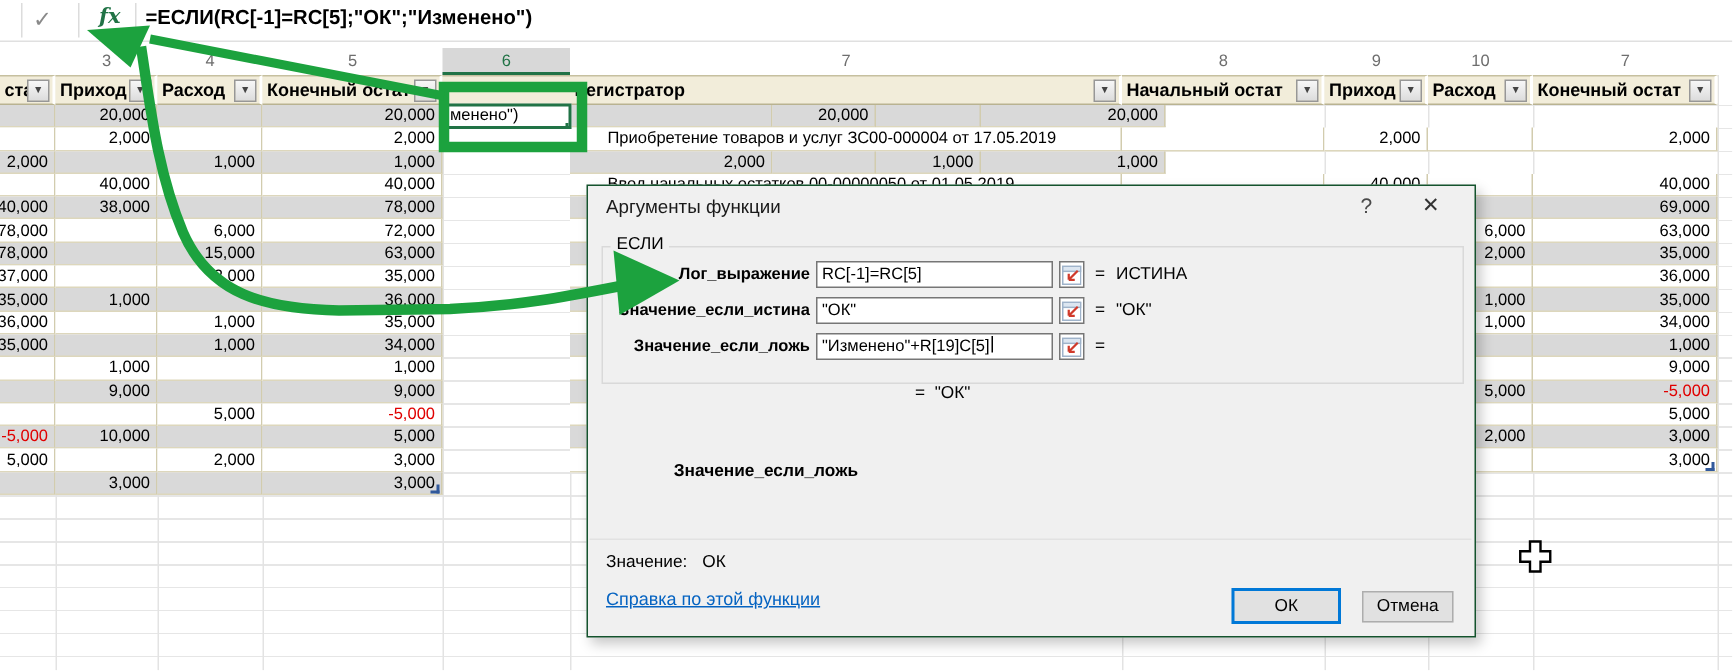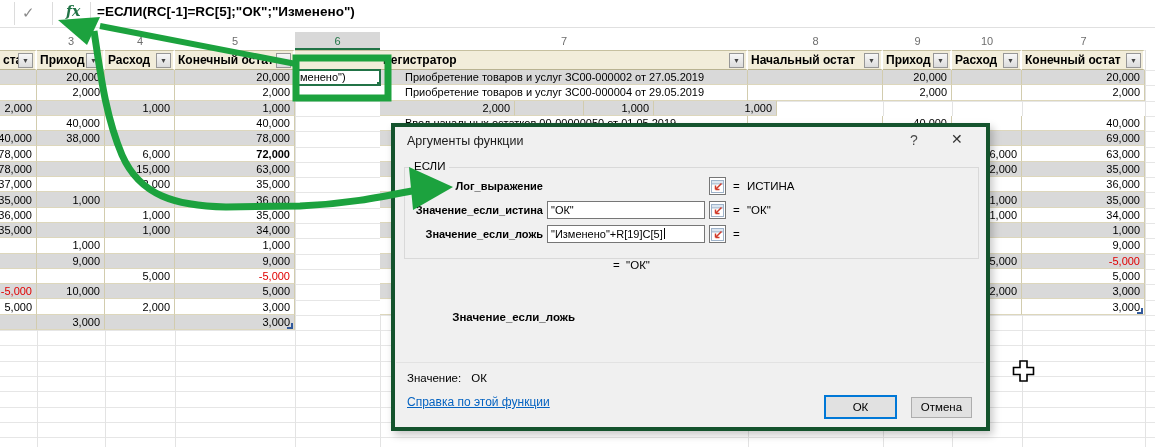--- a/index.html
+++ b/index.html
@@ -42,21 +42,21 @@
   #cell6-header{position:absolute;left:295px;top:50px;width:85px;height:20px;box-sizing:border-box;
     background:#f2edda;border-top:1px solid #c6c09f;border-bottom:1px solid #b9b391;z-index:1;}
   #edit-cell{position:absolute;left:295px;top:69px;width:86px;height:17px;box-sizing:border-box;
     background:#fff;border:2px solid #217346;z-index:2;font-size:11px;line-height:13px;
     padding-left:3px;overflow:hidden;white-space:nowrap;}
   #edit-cell .handle{position:absolute;right:-2px;bottom:-2px;width:4px;height:4px;background:#217346;}
   .corner-handle{position:absolute;width:6px;height:6px;box-sizing:border-box;z-index:1;
     border-right:2px solid #31599b;border-bottom:2px solid #31599b;}
   
   #dialog{position:absolute;left:391px;top:123px;width:591px;height:300px;background:#f0f0f0;
-    border:4px solid #14532d;box-shadow:3px 4px 8px rgba(0,0,0,.22);z-index:5;font-size:11.5px;}
+    border:1px solid #14532d;box-shadow:3px 4px 8px rgba(0,0,0,.22);z-index:5;font-size:11.5px;}
   #dlg-title{position:absolute;left:12px;top:7px;font-size:12.5px;color:#1a1a1a;}
   #dlg-help{position:absolute;left:515px;top:5px;font-size:14px;color:#4a4a4a;cursor:pointer;}
   #dlg-close{position:absolute;left:556px;top:4px;font-size:14px;color:#333;cursor:pointer;}
   #dlg-group{position:absolute;left:9px;top:40px;width:573px;height:90px;border:1px solid #d9d9d9;}
   #dlg-group-label{position:absolute;left:15px;top:33px;background:#f0f0f0;padding:0 4px;font-size:11.5px;}
   .f-row{position:absolute;left:0;width:591px;height:18px;}
   .f-label{position:absolute;left:8px;width:140px;text-align:right;font-weight:bold;
     font-size:11px;line-height:18px;white-space:nowrap;}
   .f-input{position:absolute;left:152px;width:158px;height:18px;box-sizing:border-box;
     background:#fff;border:1px solid #767676;font-size:11px;line-height:16px;padding-left:3px;
@@ -169,21 +169,21 @@
       <div class="trow odd">
         <div class="td" style="width: 37px;">40,000</div>
         <div class="td" style="width: 68px;">38,000</div>
         <div class="td" style="width: 70px;"></div>
         <div class="td" style="width: 120px;">78,000</div>
       </div>
       <div class="trow even">
         <div class="td" style="width: 37px;">78,000</div>
         <div class="td" style="width: 68px;"></div>
         <div class="td" style="width: 70px;">6,000</div>
-        <div class="td" style="width: 120px; font-weight: bold;">72,000</div>
+        <div class="td" style="width: 120px;">72,000</div>
       </div>
       <div class="trow odd">
         <div class="td" style="width: 37px;">78,000</div>
         <div class="td" style="width: 68px;"></div>
         <div class="td" style="width: 70px;">15,000</div>
         <div class="td" style="width: 120px;">63,000</div>
       </div>
       <div class="trow even">
         <div class="td" style="width: 37px;">37,000</div>
         <div class="td" style="width: 68px;"></div>
@@ -269,28 +269,27 @@
         <div class="th" style="width: 70px;">
           <span class="thlbl">Расход</span>
           <span class="fbn">▼</span>
         </div>
         <div class="th" style="width: 123px;">
           <span class="thlbl">Конечный остат</span>
           <span class="fbn">▼</span>
         </div>
       </div>
       <div class="trow odd">
-        <div class="td tleft" style="width: 368px;">Приобретение товаров и услуг ЗС00-000002 от 27.05.2019</div>
         <div class="td" style="width: 135px;"></div>
         <div class="td" style="width: 69px;">20,000</div>
         <div class="td" style="width: 70px;"></div>
         <div class="td" style="width: 123px;">20,000</div>
       </div>
       <div class="trow even">
-        <div class="td tleft" style="width: 368px;">Приобретение товаров и услуг ЗС00-000004 от 29.05.2019</div>
+        <div class="td tleft" style="width: 368px;">Приобретение товаров и услуг ЗС00-000004 от 17.05.2019</div>
         <div class="td" style="width: 135px;"></div>
         <div class="td" style="width: 69px;">2,000</div>
         <div class="td" style="width: 70px;"></div>
         <div class="td" style="width: 123px;">2,000</div>
       </div>
       <div class="trow odd">
         <div class="td" style="width: 135px;">2,000</div>
         <div class="td" style="width: 69px;"></div>
         <div class="td" style="width: 70px;">1,000</div>
         <div class="td" style="width: 123px;">1,000</div>
@@ -394,20 +393,21 @@
   <div id="dialog">
     <div id="dlg-title">Аргументы функции</div>
     <div id="dlg-help">?</div>
     <div id="dlg-close">✕</div>
 
     <div id="dlg-group"></div>
     <div id="dlg-group-label">ЕСЛИ</div>
 
     <div class="f-row" style="top:50px">
       <div class="f-label">Лог_выражение</div>
+      <div class="f-input">RC[-1]=RC[5]</div>
       <div class="f-pick">
         <svg width="13" height="13" viewBox="0 0 13 13">
             <rect x="0.5" y="0.5" width="12" height="12" fill="#fff" stroke="#9fb3ca"></rect>
             <rect x="0.5" y="0.5" width="12" height="3.4" fill="#dce6f1" stroke="#9fb3ca"></rect>
             <path d="M10.5 3.5 L4.5 9.5 M4.5 9.5 v-4 M4.5 9.5 h4" stroke="#d03a2b" stroke-width="1.5" fill="none"></path>
           </svg>
       </div>
       <div class="f-eq">=</div>
       <div class="f-res">ИСТИНА</div>
     </div>

